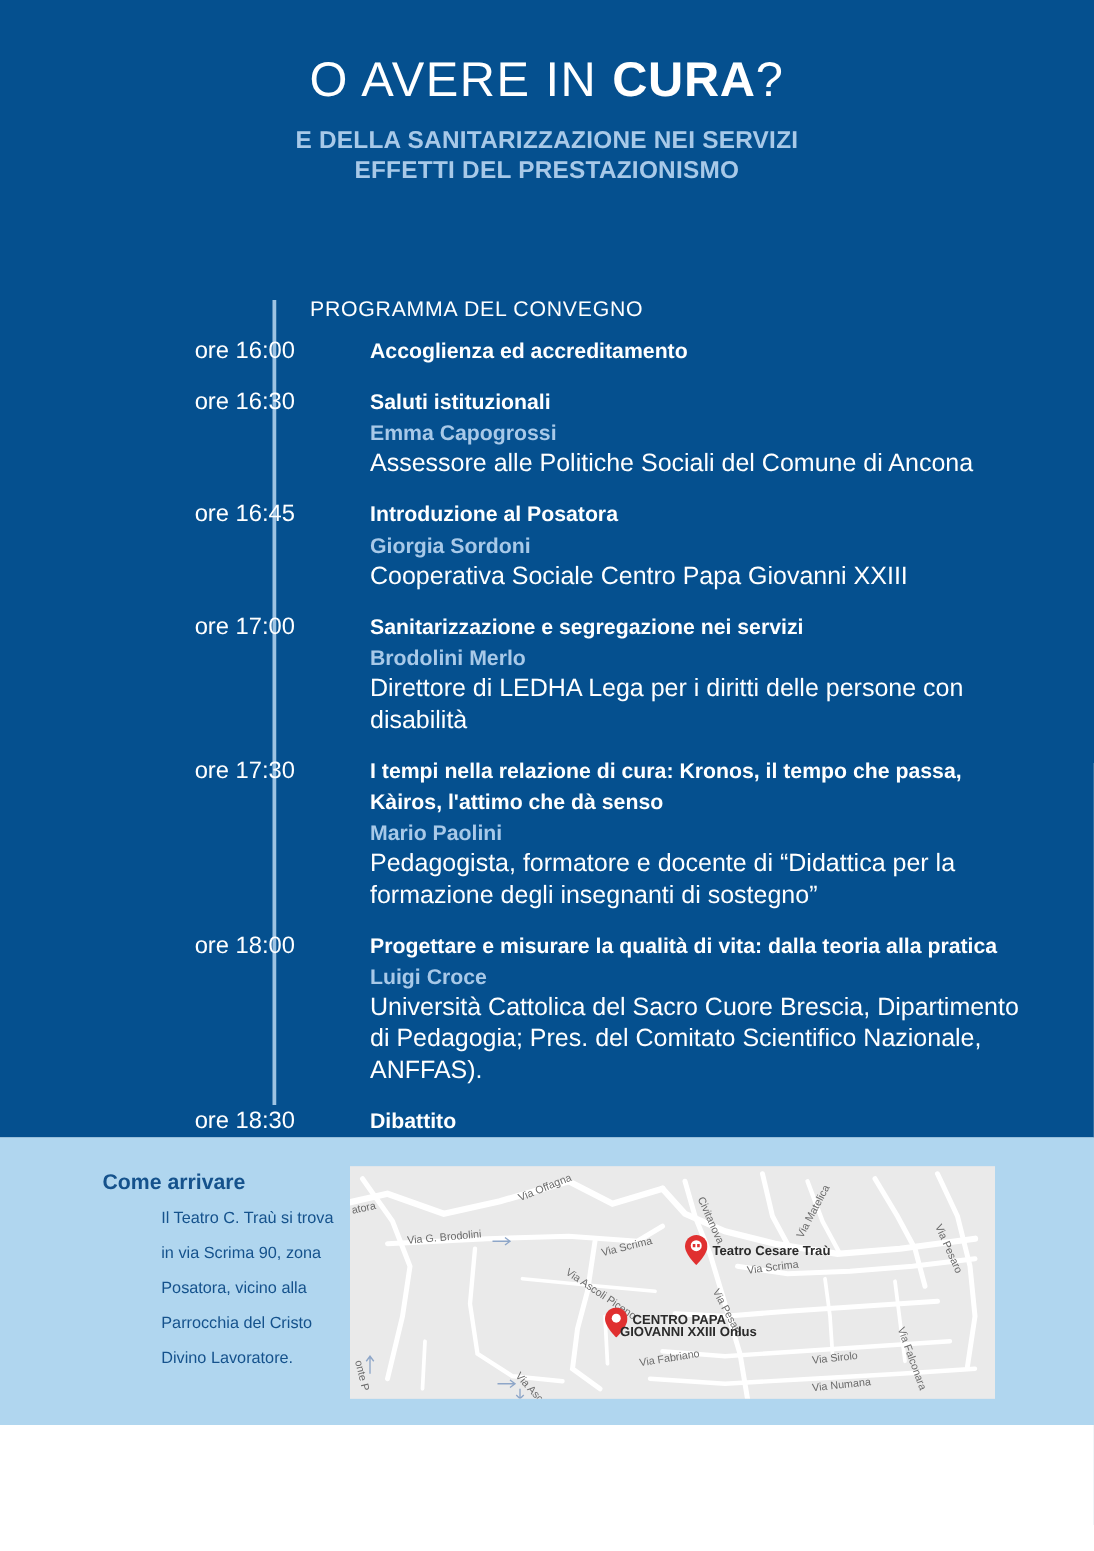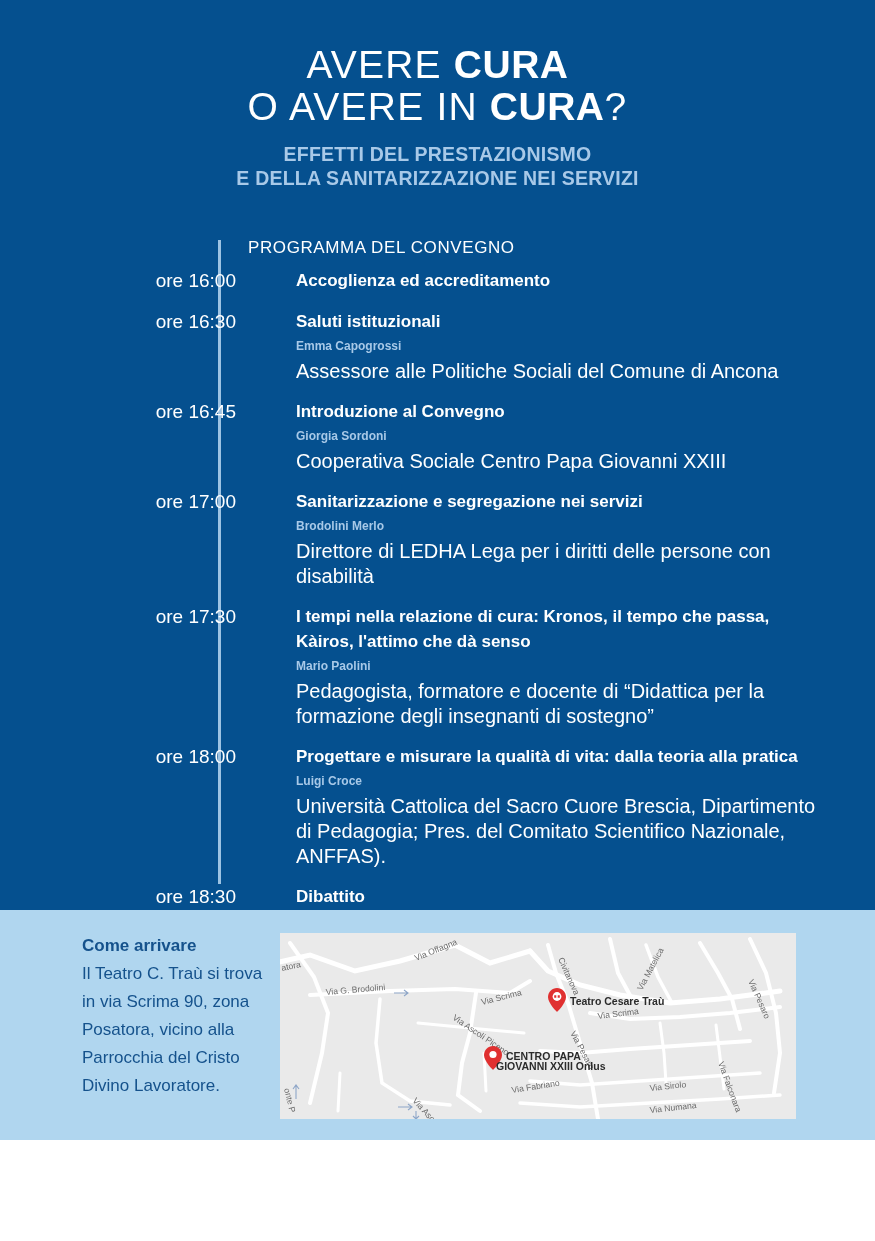--- a/index.html
+++ b/index.html
@@ -52,37 +52,37 @@
     flex:0 0 218px;
     margin-left:48px;
   }
   .row .body{
     padding-left:30px;box-sizing:border-box;flex:1;
   }
   .evt-title{
     color:#ffffff;font-weight:700;font-size:17px;line-height:25px;
   }
   .evt-speaker{
-    color:#a8c9e8;font-weight:700;font-size:12px;line-height:25px;
+    color:#a8c9e8;font-weight:700;font-size:17px;line-height:25px;
   }
   .evt-role{
     color:#ffffff;font-weight:400;font-size:20px;line-height:25px;
   }
 
   
   .band{
     position:absolute;left:0;top:910px;width:875px;height:230px;
     background:#b0d6ef;
   }
   .come{
     position:absolute;left:82px;top:22px;width:195px;
     color:#15528c;
   }
   .come-title{font-weight:700;font-size:17px;line-height:28px;}
-  .come-text{font-weight:400;font-size:17px;line-height:28px;}
+  .come-text{font-weight:400;font-size:13px;line-height:28px;margin-left:47px;}
 
   
   .map{
     position:absolute;left:280px;top:23px;width:516px;height:186px;
     background:#e9e9e9;overflow:hidden;
   }
   .map svg{display:block;}
   .pin{position:absolute;}
   .pin-label{
     position:absolute;color:#2b2b2b;font-weight:700;font-size:10.5px;
@@ -101,28 +101,25 @@
 </style>
 </head>
 <body>
 
 <div class="poster">
 
   <div class="hero">
 
     <div class="title-block">
       <div class="title-line">
-        <span>AVERE </span><span class="bold">CURA</span>
-      </div>
-      <div class="title-line">
         <span>O AVERE IN </span><span class="bold">CURA</span><span>?</span>
       </div>
       <div class="subtitle">
+        <div>E DELLA SANITARIZZAZIONE NEI SERVIZI</div>
         <div>EFFETTI DEL PRESTAZIONISMO</div>
-        <div>E DELLA SANITARIZZAZIONE NEI SERVIZI</div>
       </div>
     </div>
 
     <div class="program">
       <div class="divider"></div>
       <div class="prog-head">
         <div class="label">PROGRAMMA DEL CONVEGNO</div>
       </div>
       <div class="rows" id="program-rows">
           <div class="row">
@@ -135,21 +132,21 @@
             <div class="time">ore 16:30</div>
             <div class="body">
               <div class="evt-title">Saluti istituzionali</div>
               <div class="evt-speaker">Emma Capogrossi</div>
               <div class="evt-role">Assessore alle Politiche Sociali del Comune di Ancona</div>
             </div>
           </div>
           <div class="row">
             <div class="time">ore 16:45</div>
             <div class="body">
-              <div class="evt-title">Introduzione al Convegno</div>
+              <div class="evt-title">Introduzione al Posatora</div>
               <div class="evt-speaker">Giorgia Sordoni</div>
               <div class="evt-role">Cooperativa Sociale Centro Papa Giovanni XXIII</div>
             </div>
           </div>
           <div class="row">
             <div class="time">ore 17:00</div>
             <div class="body">
               <div class="evt-title">Sanitarizzazione e segregazione nei servizi</div>
               <div class="evt-speaker">Brodolini Merlo</div>
               <div class="evt-role">Direttore di LEDHA Lega per i diritti delle persone con disabilità</div>

